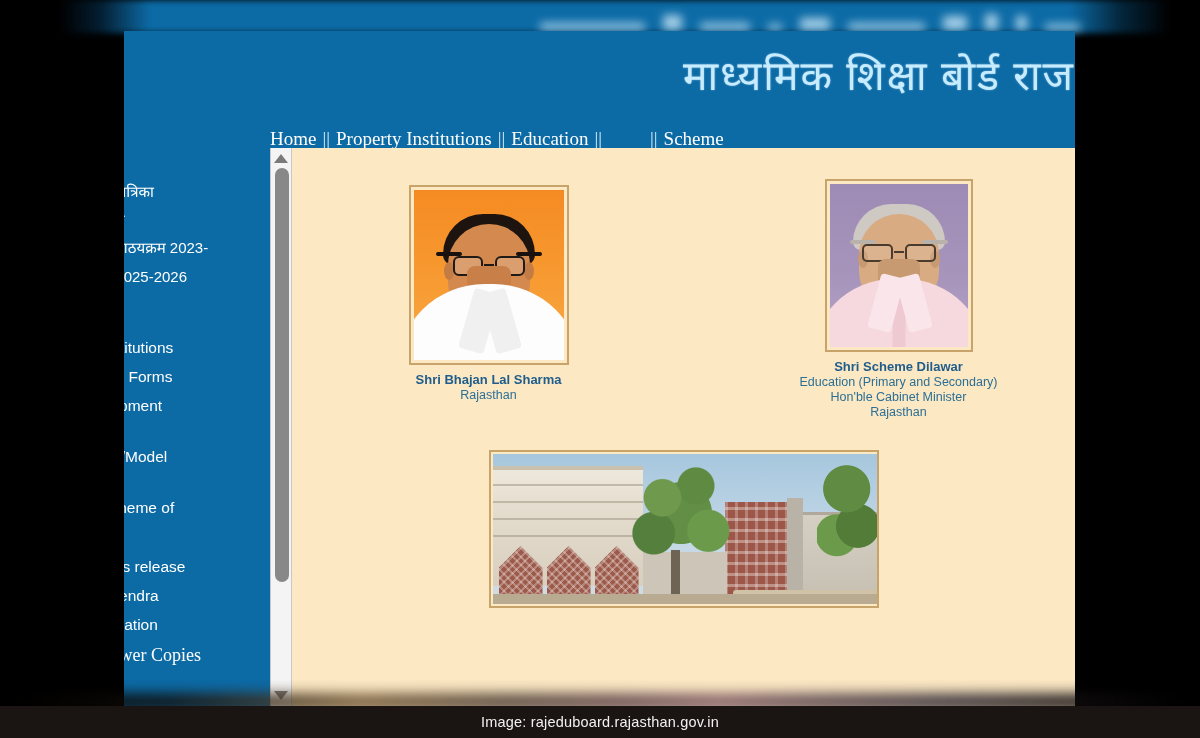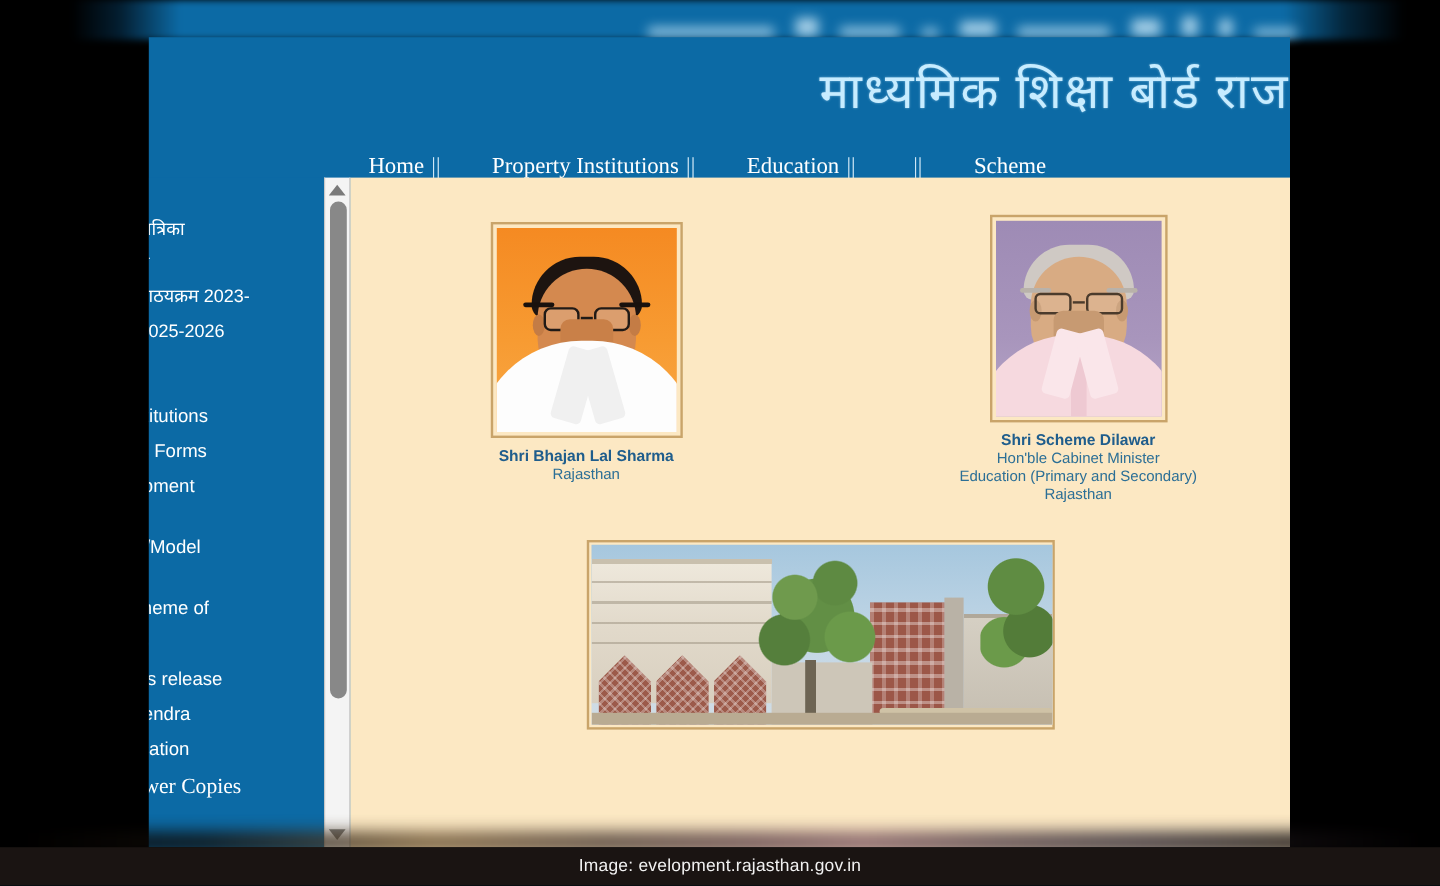--- a/index.html
+++ b/index.html
@@ -87,21 +87,20 @@
     padding-left: 146px;
     font-family: "Liberation Serif", serif;
     font-size: 19px;
     color: #ffffff;
     display: flex;
     align-items: center;
   }
   .navbar a {
     color: #ffffff;
     text-decoration: none;
-    margin-left: 37px;
   }
   .nav-sep {
     color: #cfe7f6;
     padding: 0 6px;
   }
 
   
   .body-row {
     position: absolute;
     left: 0; top: 117px;
@@ -512,22 +511,22 @@
                 <div class="stache"></div>
                 <div class="mouth"></div>
                 <div class="neck"></div>
                 <div class="kurta"></div>
                 <div class="placket"></div>
                 <div class="collarL"></div>
                   <div class="collarR"></div>
               </div>
             </div>
             <div class="leader-name">Shri Scheme Dilawar</div>
+            <div class="leader-sub">Education (Primary and Secondary)</div>
             <div class="leader-sub">Hon'ble Cabinet Minister</div>
-            <div class="leader-sub">Education (Primary and Secondary)</div>
             <div class="leader-sub">Rajasthan</div>
           </div>
 
         </div>
 
         <div class="building-wrap">
           <div class="building">
             <div class="bld-sky"></div>
             <div class="bld-right"></div>
             <div class="bld-col"></div>
@@ -548,16 +547,16 @@
             <div class="bld-ground"></div>
           </div>
         </div>
 
       </main>
     </div>
   </div>
 
   <div class="cap-smear"></div>
   <div class="caption-bar">
-    <span class="cap-text">Image: evelopment.rajasthan.gov.in</span>
+    <span class="cap-text">Image: rajeduboard.rajasthan.gov.in</span>
   </div>
 
 </div>
 
 </body></html>

